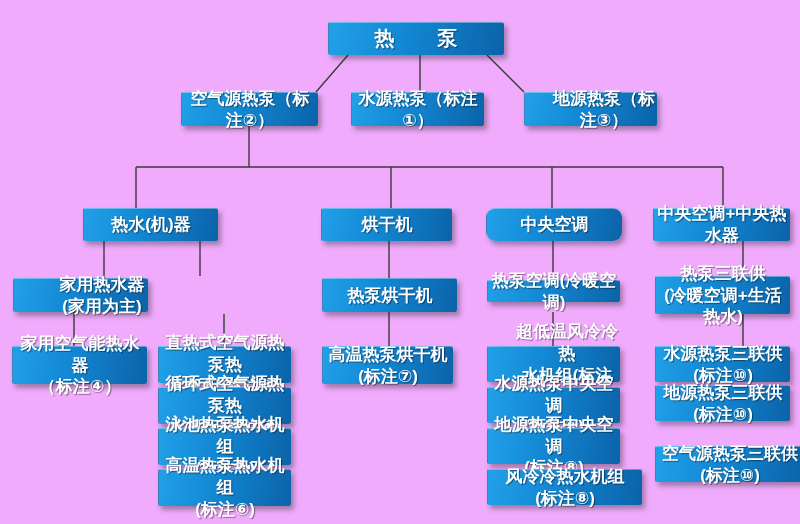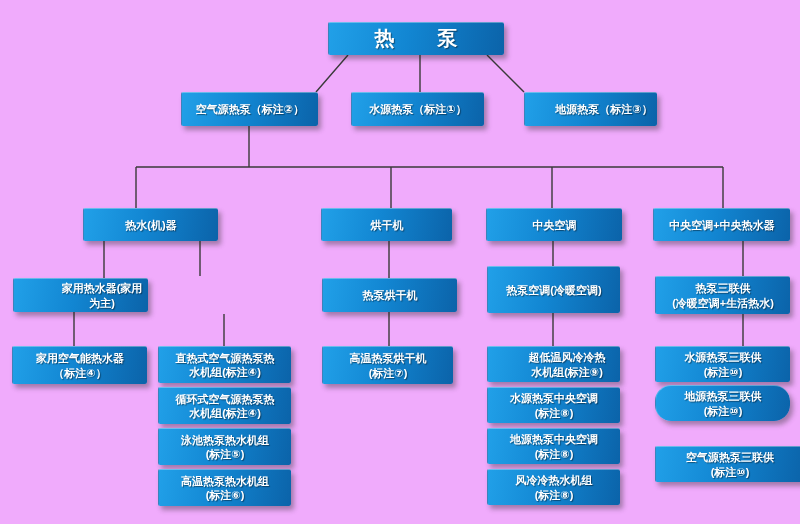--- a/index.html
+++ b/index.html
@@ -8,65 +8,65 @@
     width:800px;height:524px;
     background:#f0abfc;
     overflow:hidden;
     font-family:"Liberation Sans","DejaVu Sans",sans-serif;
   }
   #wires{position:absolute;left:0;top:0;width:800px;height:524px;}
   .node{
     position:absolute;
     display:flex;align-items:center;justify-content:center;
     text-align:center;
-    color:#ffffff;font-weight:bold;font-size:11px;line-height:1.28;
+    color:#ffffff;font-weight:bold;font-size:17px;line-height:1.28;
     white-space:pre-line;
     background:linear-gradient(100deg,#21a0e8 0%,#1286d2 45%,#0b63a9 100%);
     border-radius:2px;
     border-top:1px solid rgba(255,255,255,.35);
     border-left:1px solid rgba(255,255,255,.2);
     box-shadow:3px 4px 5px rgba(40,40,40,.38);
     text-shadow:1px 1px 1px rgba(0,0,0,.45);
     padding:0 2px;box-sizing:border-box;
   }
   .root{font-size:20px;letter-spacing:1px;}
 
   #n-root {left:328px;top:22px;width:176px;height:33px;}
 
   #n-l2-0 {left:181px;top:92px;width:137px;height:34px;}
   #n-l2-1 {left:351px;top:92px;width:133px;height:34px;}
   #n-l2-2 {left:524px;top:92px;width:133px;height:34px;padding-left:28px;}
 
   #n-l3-0 {left:83px; top:208px;width:135px;height:33px;}
   #n-l3-1 {left:321px;top:208px;width:131px;height:33px;}
-  #n-l3-2 {left:486px;top:208px;width:136px;height:33px;}
+  #n-l3-2 {left:486px;top:208px;width:136px;height:33px;border-radius:9px;}
   #n-l3-3 {left:653px;top:208px;width:137px;height:33px;}
 
   #n-l4-0 {left:13px; top:278px;width:135px;height:34px;padding-left:44px;}
   #n-l4-1 {left:160px;top:276px;width:133px;height:38px;}
   #n-l4-2 {left:322px;top:278px;width:135px;height:34px;}
-  #n-l4-3 {left:487px;top:266px;width:133px;height:47px;}
+  #n-l4-3 {left:487px;top:280px;width:133px;height:22px;}
   #n-l4-4 {left:655px;top:276px;width:135px;height:38px;}
 
   #n-l5-d0{left:12px; top:346px;width:135px;height:38px;}
 
   #n-l5-c0{left:158px;top:346px;width:133px;height:37px;}
   #n-l5-c1{left:158px;top:387px;width:133px;height:37px;}
   #n-l5-c2{left:158px;top:428px;width:133px;height:37px;}
   #n-l5-c3{left:158px;top:469px;width:133px;height:37px;}
 
   #n-l5-y0{left:322px;top:346px;width:131px;height:38px;}
 
   #n-l5-a0{left:487px;top:346px;width:133px;height:36px;padding-left:28px;}
   #n-l5-a1{left:487px;top:387px;width:133px;height:36px;}
   #n-l5-a2{left:487px;top:428px;width:133px;height:36px;}
-  #n-l5-a3{left:487px;top:469px;width:133px;height:36px;}
+  #n-l5-a3{left:487px;top:469px;width:155px;height:36px;}
 
   #n-l5-t0{left:655px;top:346px;width:135px;height:36px;}
-  #n-l5-t1{left:655px;top:385px;width:135px;height:36px;border-radius:16px;}
+  #n-l5-t1{left:655px;top:385px;width:135px;height:36px;}
   #n-l5-t2{left:655px;top:446px;width:149px;height:36px;}
 </style>
 </head>
 <body>
 
 <div id="stage">
 
   <svg id="wires" viewBox="0 0 800 524" xmlns="http://www.w3.org/2000/svg">
     <path d="M348,55 L316,92
              M420,55 L420,92

